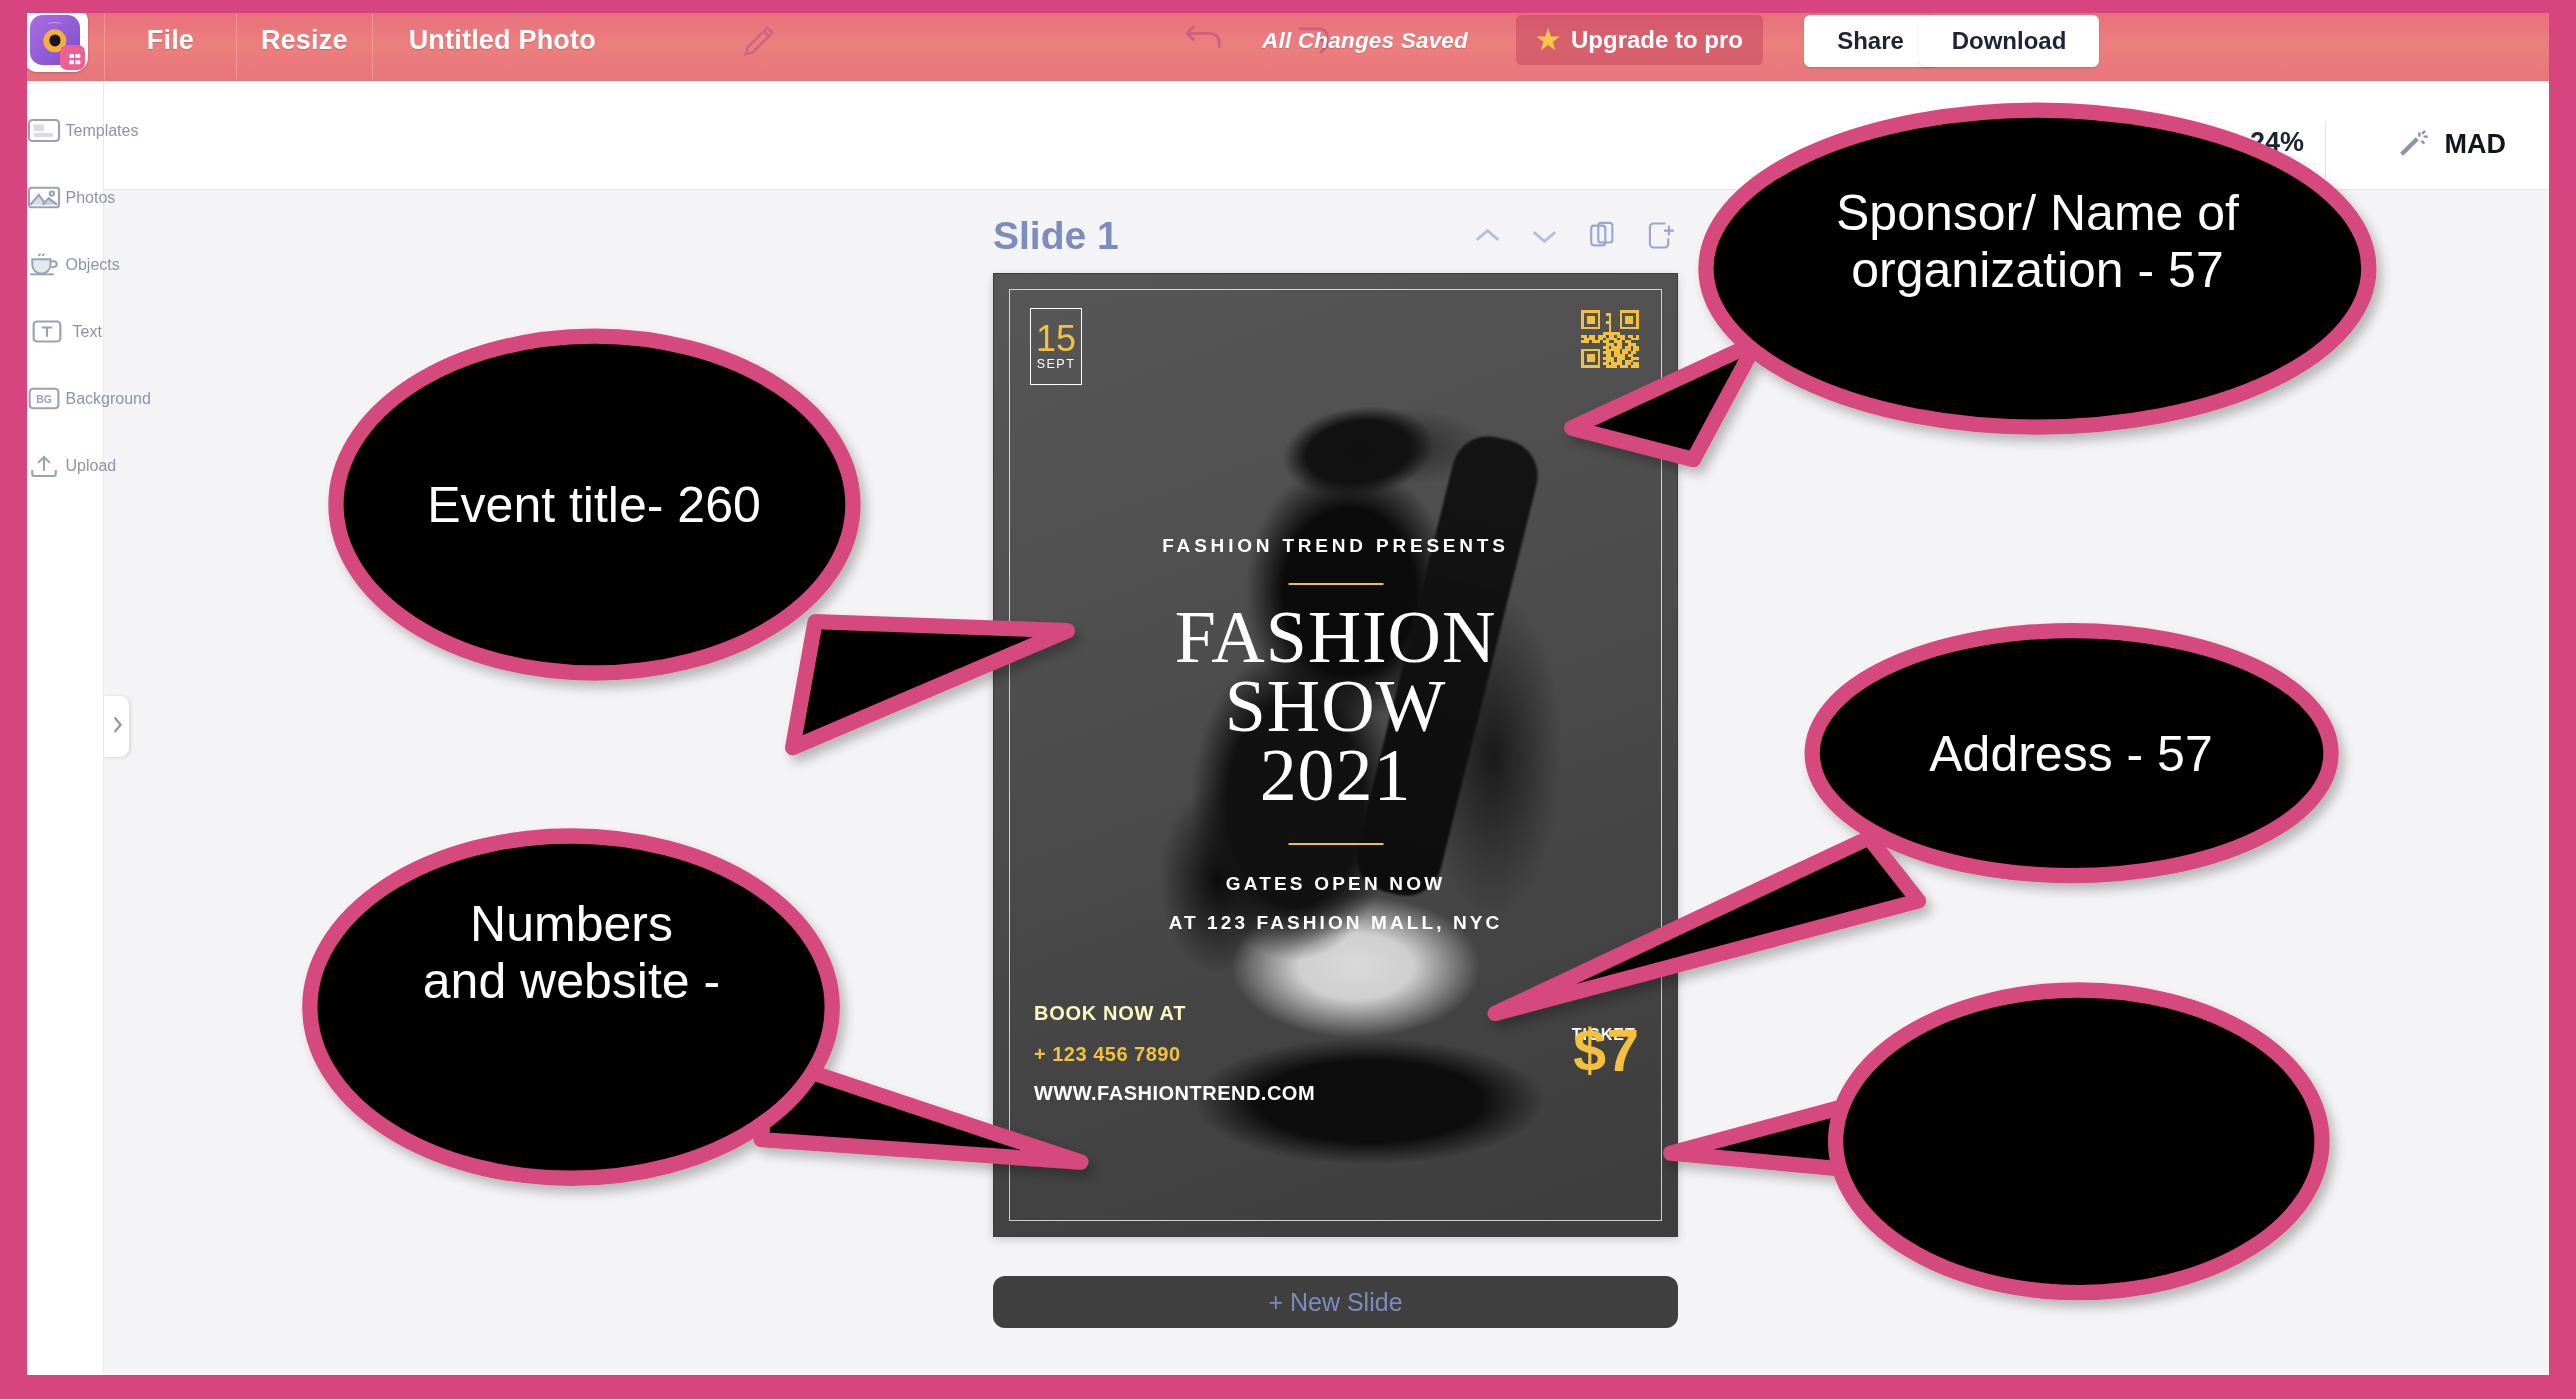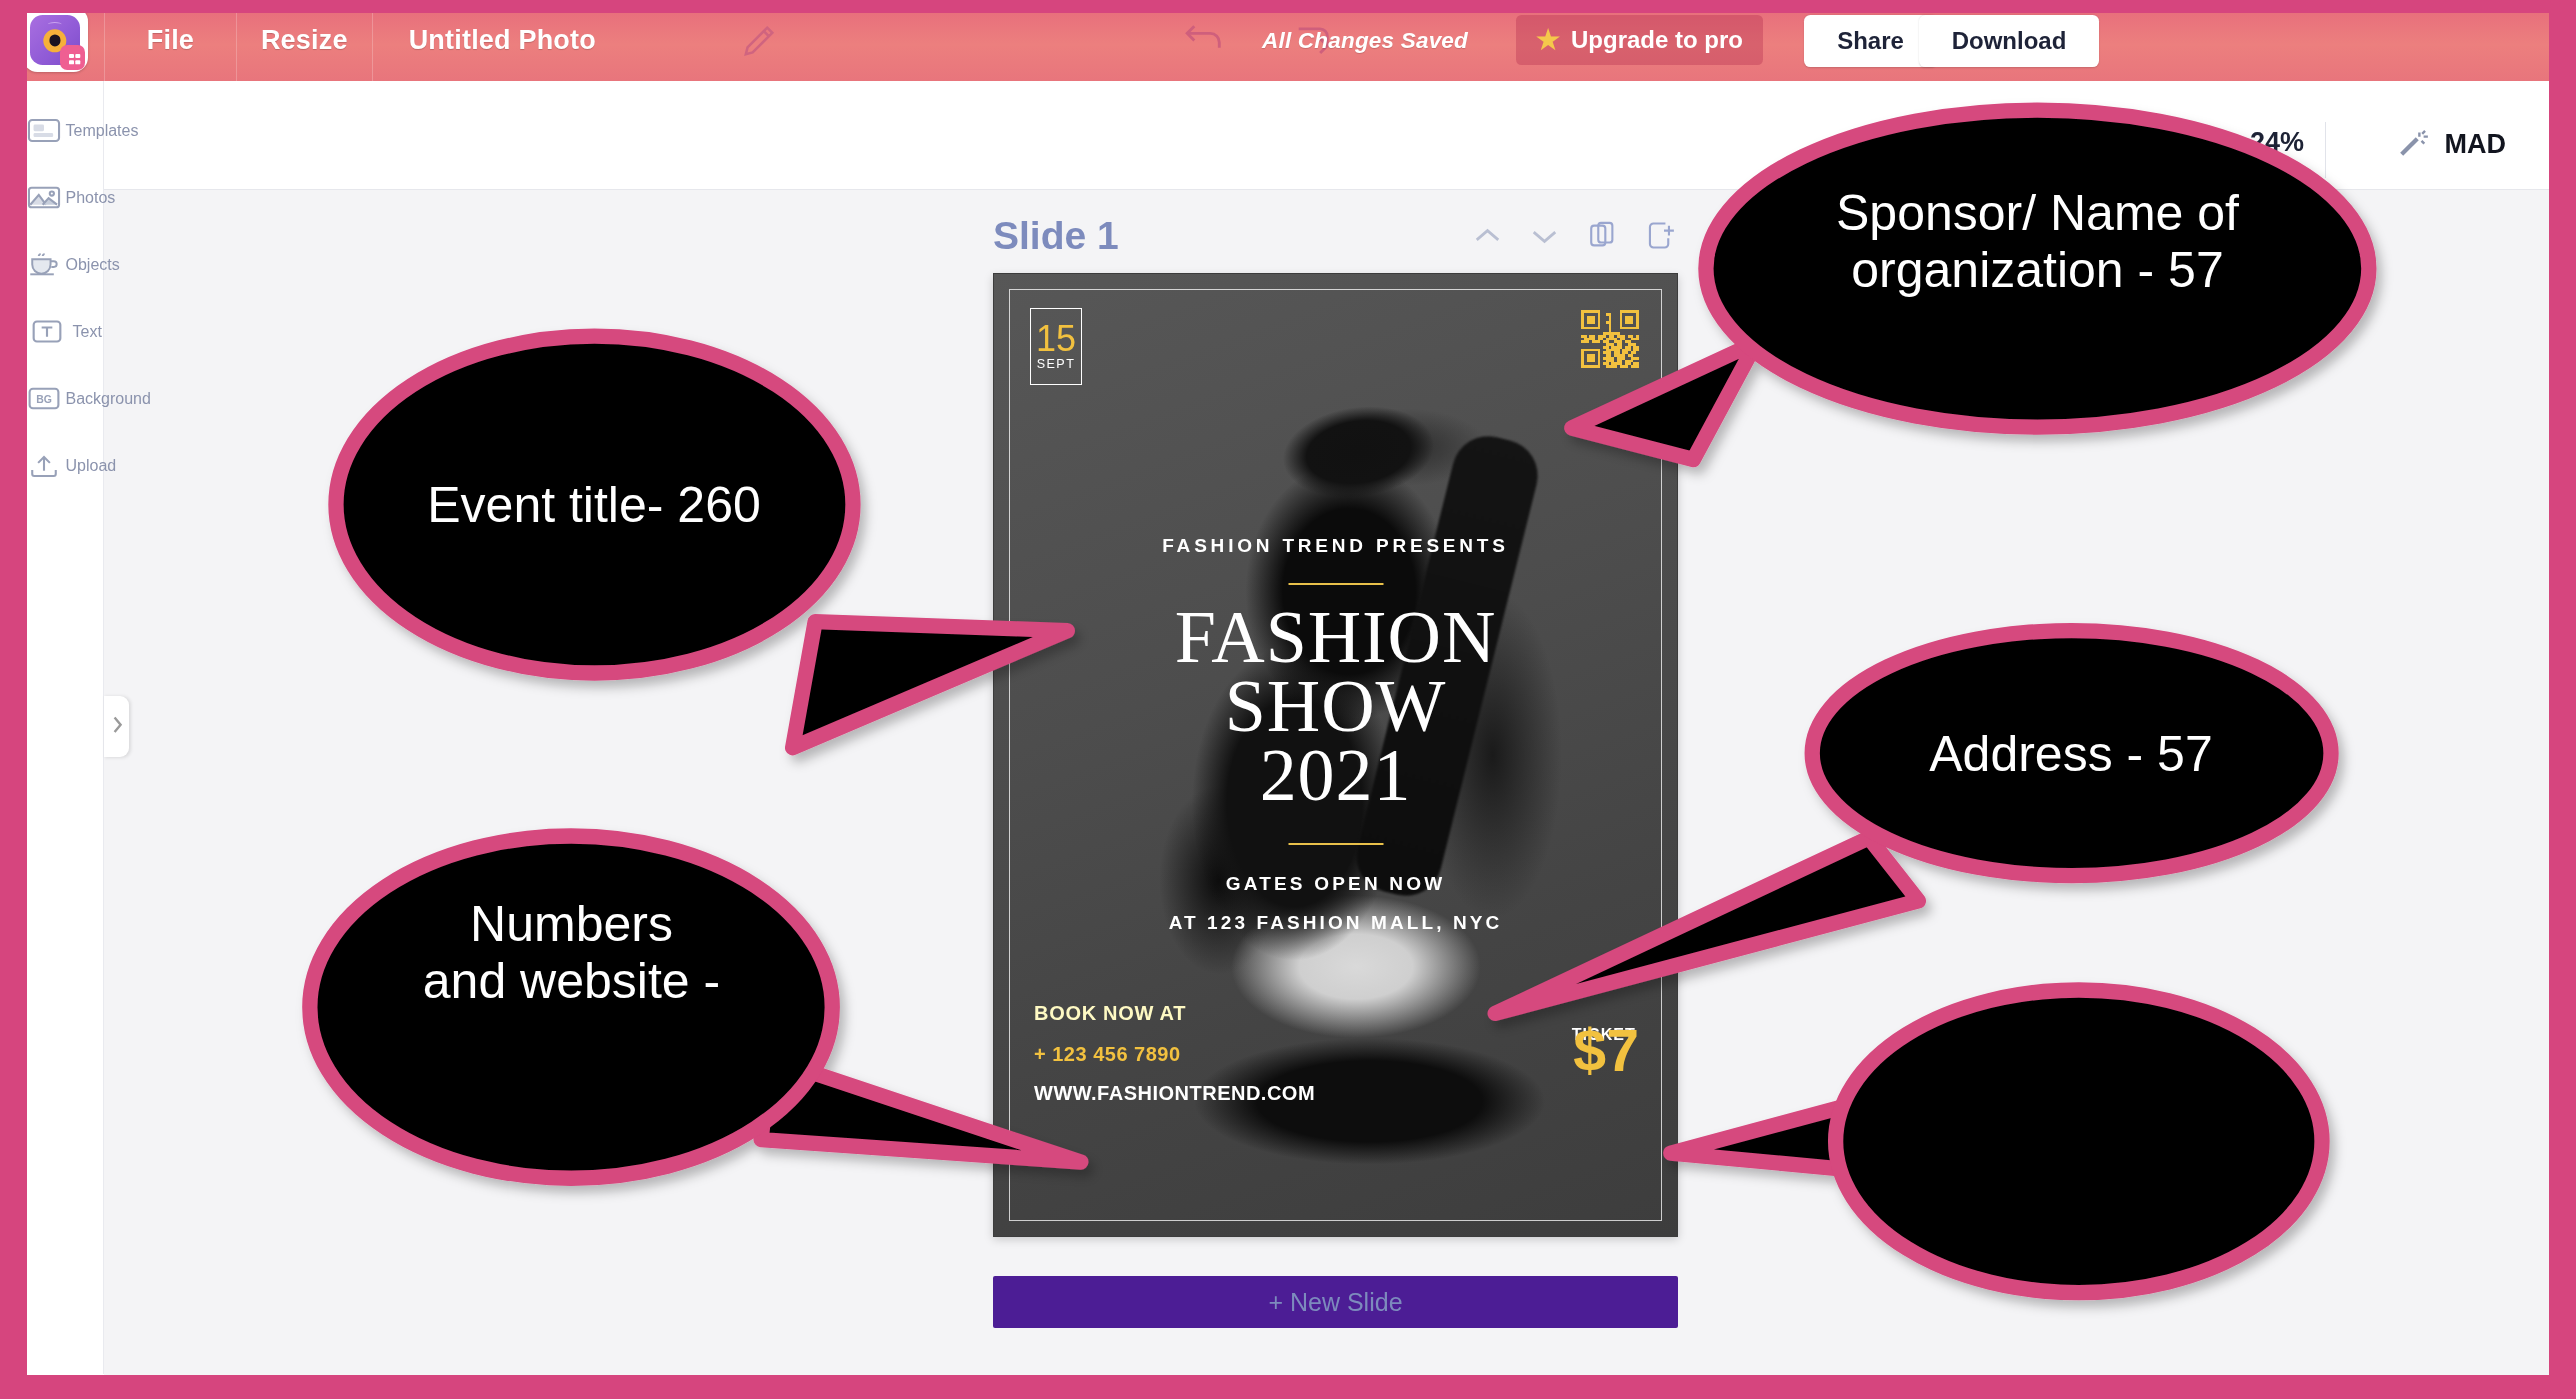--- a/index.html
+++ b/index.html
@@ -146,21 +146,21 @@
   .p-phone{ position:absolute; left:40px; top:769px; z-index:7; color:#f2c13f;
      font-size:20px; letter-spacing:0.5px; font-weight:bold; }
   .p-web{ position:absolute; left:40px; top:808px; z-index:7; color:#ffffff;
      font-size:20px; letter-spacing:0.5px; font-weight:bold; }
   .p-ticket{ position:absolute; right:41px; top:728px; z-index:7; color:#ffffff;
      font-size:16px; letter-spacing:1.1px; font-weight:bold;margin-top:24px; }
   .p-price{ position:absolute; right:38px; top:748px; z-index:7; color:#f2c13f;
      font-size:59px; font-weight:bold; line-height:1; }
 
   .newslide{ position:absolute; left:993px; top:1276px; width:685px; height:52px;
-     background:#4c1d95; border-radius:2px; display:flex; align-items:center; justify-content:center;
+     background:#404040; border-radius:12px; display:flex; align-items:center; justify-content:center;
      color:#7d8bbd; font-size:25px; z-index:20; cursor:pointer; }
 
   
   .callout-layer{ position:absolute; left:0; top:0; width:2576px; height:1400px; z-index:50;
      pointer-events:none; }
   .callout-layer .hit{ pointer-events:auto; }
   .co-text{ position:absolute; color:#ffffff; text-align:center; font-size:50px; line-height:1.14;
      font-family:"Liberation Sans", sans-serif; }
 </style>
 </head>

